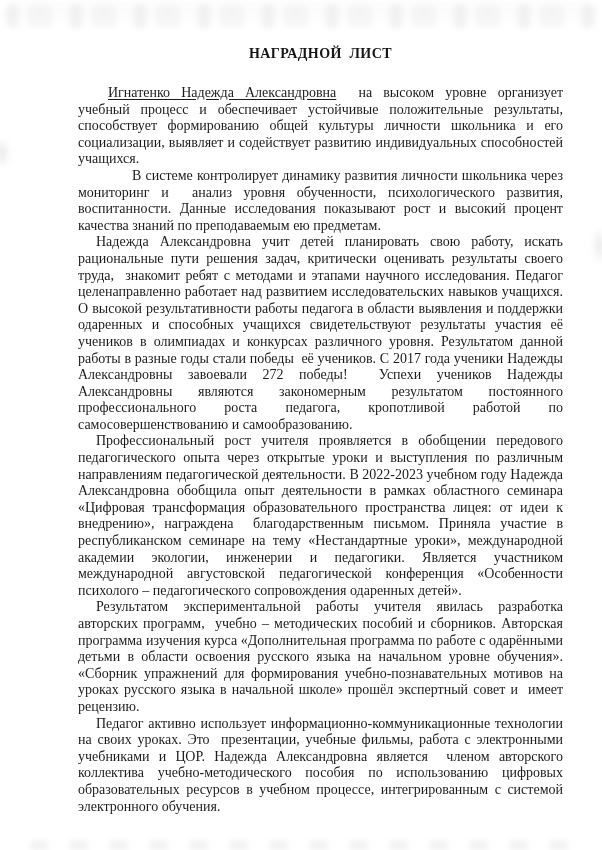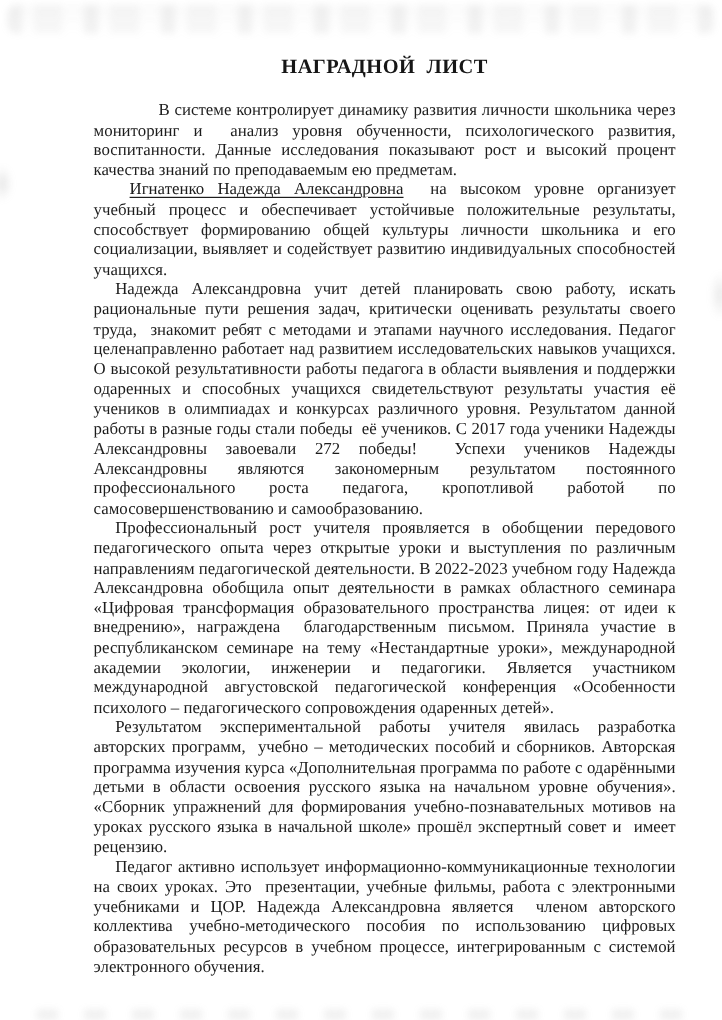--- a/index.html
+++ b/index.html
@@ -47,21 +47,21 @@
         rgba(150,150,150,0.25) 0 18px, rgba(255,255,255,0) 18px 40px);
     border-radius: 4px;
   }
   .doc-title {
     position: absolute;
     top: 46px;
     left: 78px;
     width: 485px;
     margin: 0;
     text-align: center;
-    font-size: 17px;
+    font-size: 14px;
     font-weight: bold;
     letter-spacing: 0.4px;
     white-space: pre-wrap;
     color: #161616;
   }
   .doc-body {
     position: absolute;
     top: 85px;
     left: 78px;
     width: 485px;
@@ -89,23 +89,23 @@
 
   <div class="artifact artifact-top"></div>
   <div class="artifact artifact-left"></div>
   <div class="artifact artifact-right"></div>
   <div class="artifact artifact-bottom"></div>
 
   <h1 class="doc-title">НАГРАДНОЙ  ЛИСТ</h1>
 
   <div class="doc-body">
 
+    <p class="para indent-name"><span class="underlined-name">Игнатенко Надежда Александровна</span><span>  на высоком уровне организует учебный процесс и обеспечивает устойчивые положительные результаты, способствует формированию общей культуры личности школьника и его социализации, выявляет и содействует развитию индивидуальных способностей учащихся.</span></p>
+
     <p class="para indent-wide">В системе контролирует динамику развития личности школьника через мониторинг и  анализ уровня обученности, психологического развития, воспитанности. Данные исследования показывают рост и высокий процент качества знаний по преподаваемым ею предметам.</p>
-
-    <p class="para indent-name"><span class="underlined-name">Игнатенко Надежда Александровна</span><span>  на высоком уровне организует учебный процесс и обеспечивает устойчивые положительные результаты, способствует формированию общей культуры личности школьника и его социализации, выявляет и содействует развитию индивидуальных способностей учащихся.</span></p>
 
     <p class="para">Надежда Александровна учит детей планировать свою работу, искать рациональные пути решения задач, критически оценивать результаты своего труда,  знакомит ребят с методами и этапами научного исследования. Педагог целенаправленно работает над развитием исследовательских навыков учащихся. О высокой результативности работы педагога в области выявления и поддержки одаренных и способных учащихся свидетельствуют результаты участия её учеников в олимпиадах и конкурсах различного уровня. Результатом данной работы в разные годы стали победы  её учеников. С 2017 года ученики Надежды Александровны завоевали 272 победы!  Успехи учеников Надежды Александровны являются закономерным результатом постоянного профессионального роста педагога, кропотливой работой по самосовершенствованию и самообразованию.</p>
 
     <p class="para">Профессиональный рост учителя проявляется в обобщении передового педагогического опыта через открытые уроки и выступления по различным направлениям педагогической деятельности. В 2022-2023 учебном году Надежда Александровна обобщила опыт деятельности в рамках областного семинара «Цифровая трансформация образовательного пространства лицея: от идеи к внедрению», награждена  благодарственным письмом. Приняла участие в республиканском семинаре на тему «Нестандартные уроки», международной академии экологии, инженерии и педагогики. Является участником международной августовской педагогической конференция «Особенности психолого – педагогического сопровождения одаренных детей».</p>
 
     <p class="para">Результатом экспериментальной работы учителя явилась разработка авторских программ,  учебно – методических пособий и сборников. Авторская программа изучения курса «Дополнительная программа по работе с одарёнными детьми в области освоения русского языка на начальном уровне обучения».  «Сборник упражнений для формирования учебно-познавательных мотивов на уроках русского языка в начальной школе» прошёл экспертный совет и  имеет рецензию.</p>
 
     <p class="para">Педагог активно использует информационно-коммуникационные технологии на своих уроках. Это  презентации, учебные фильмы, работа с электронными учебниками и ЦОР. Надежда Александровна является  членом авторского коллектива учебно-методического пособия по использованию цифровых образовательных ресурсов в учебном процессе, интегрированным с системой электронного обучения.</p>
 
   </div>

